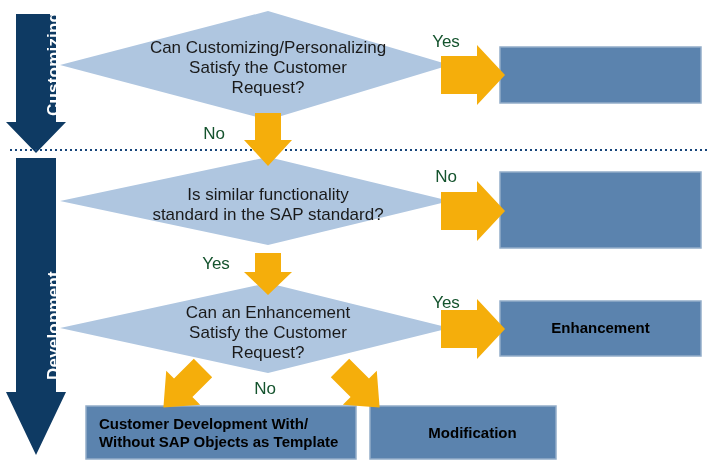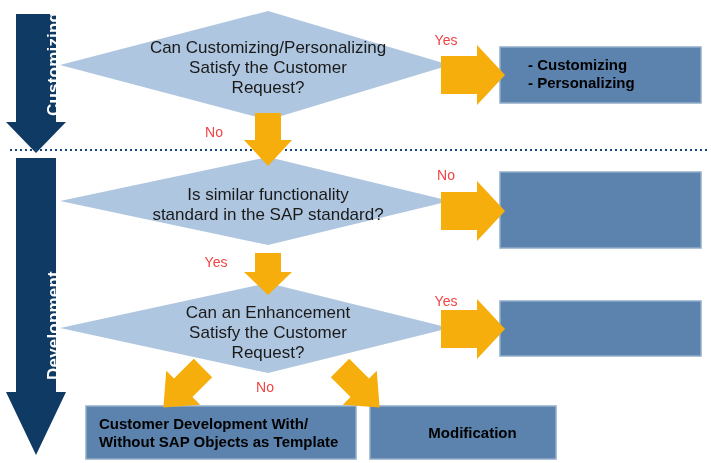--- a/index.html
+++ b/index.html
@@ -35,22 +35,22 @@
     color: #1a1a1a;
   }
   .box-text {
     font-size: 15px;
     font-weight: bold;
     color: #000000;
   }
   .box-text.center { text-align: center; }
   .box-text.left { text-align: left; }
   .branch-label {
-    font-size: 14px;
-    color: #ef4444;
+    font-size: 17px;
+    color: #14532d;
     text-align: center;
   }
   .band-label {
     position: absolute;
     z-index: 6;
     color: #ffffff;
     font-size: 17px;
     font-weight: bold;
     letter-spacing: 0.2px;
     transform-origin: 0 0;
@@ -126,23 +126,22 @@
   <div class="txt branch-label" style="left:192px; top:124px; width:44px;">No</div>
 
   <div class="txt branch-label" style="left:424px; top:167px; width:44px;">No</div>
 
   <div class="txt branch-label" style="left:194px; top:254px; width:44px;">Yes</div>
 
   <div class="txt branch-label" style="left:424px; top:293px; width:44px;">Yes</div>
 
   <div class="txt branch-label" style="left:243px; top:379px; width:44px;">No</div>
 
-  <div class="txt box-text left" style="left:528px; top:56px; width:170px;">- Customizing
-- Personalizing</div>
 
 
+  <div class="txt box-text center" style="left:500px; top:319px; width:201px;">Enhancement</div>
 
   <div class="txt box-text left" style="left:99px; top:415px; width:258px;">Customer Development With/
 Without SAP Objects as Template</div>
 
   <div class="txt box-text center" style="left:370px; top:424px; width:205px;">Modification</div>
 
 </div>
 
 </body></html>

